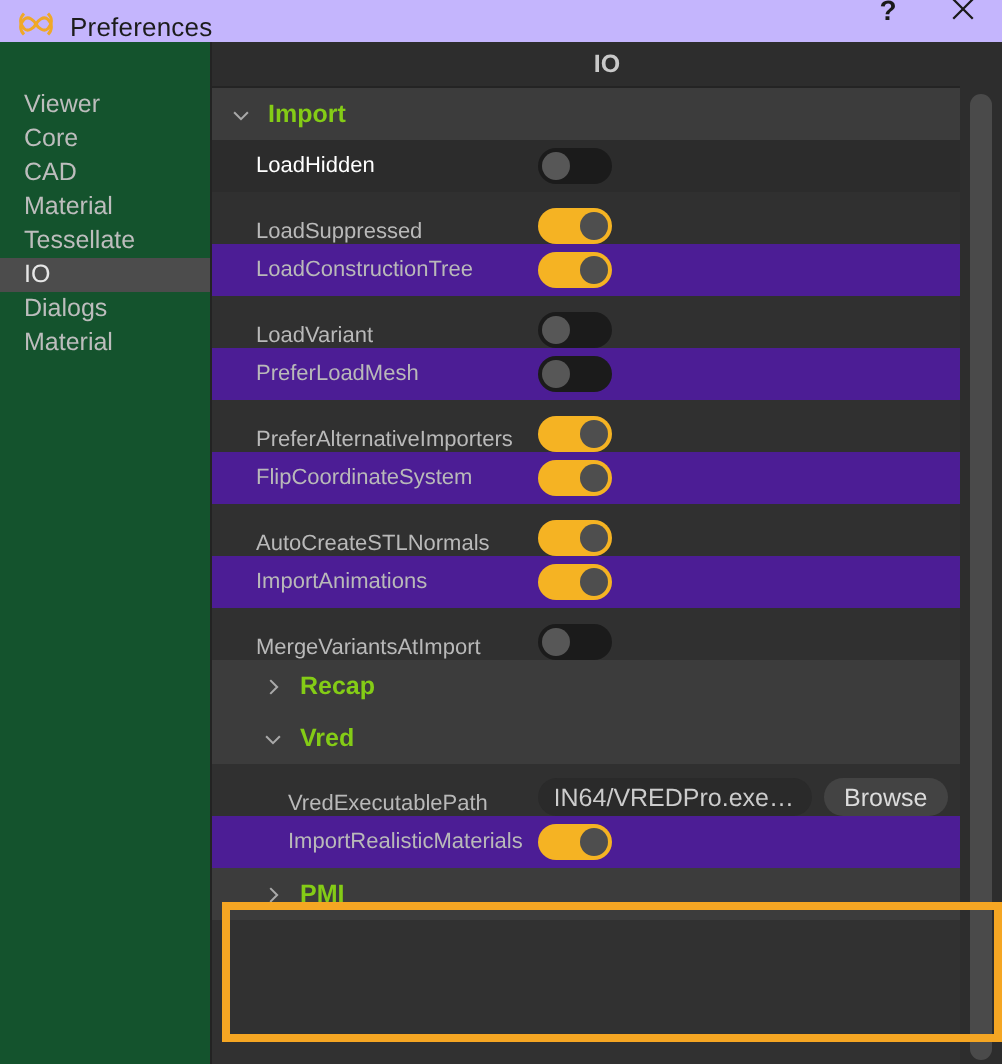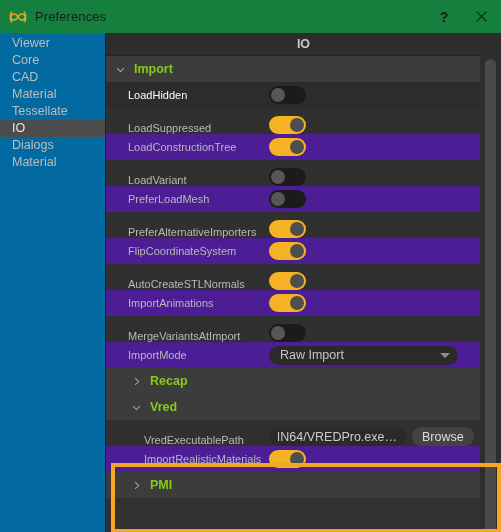--- a/index.html
+++ b/index.html
@@ -15,23 +15,23 @@
   .window {
     width: 501px; height: 532px;
     position: relative;
     background: #2b2b2b;
     display: flex; flex-direction: column;
     box-sizing: border-box;
   }
 
   
   .titlebar {
-    height: 33px;
-    background: #15803d;
-    display: flex; align-items: center;
+    height: 21px;
+    background: #c4b5fd;
+    display: flex; align-items: flex-end;
     flex: 0 0 auto;
     position: relative;
   }
   .title-logo {
     margin-left: 9px;
     width: 18px; height: 18px;
     display: block;
   }
   .title-text {
     margin-left: 8px;
@@ -55,22 +55,22 @@
     flex: 1 1 auto;
     display: flex;
     min-height: 0;
     background: #2b2b2b;
   }
 
   
   .sidebar {
     width: 105px;
     flex: 0 0 105px;
-    background: #0369a1;
-    padding-top: 2px;
+    background: #14532d;
+    padding-top: 23px;
     box-sizing: border-box;
   }
   .side-item {
     height: 17px;
     line-height: 17px;
     padding-left: 12px;
     color: #bdbdbd;
     font-size: 12.5px;
     white-space: nowrap;
     cursor: default;
@@ -359,27 +359,20 @@
             <div class="toggle on">
               <div class="knob"></div>
             </div>
           </div>
           <div class="row shadeB">
             <span class="name row-label">MergeVariantsAtImport</span>
             <div class="toggle">
               <div class="knob"></div>
             </div>
           </div>
-          <div class="row shadeA">
-            <span class="name row-label">ImportMode</span>
-            <div class="dropdown">
-              <span class="dd-value">Raw  Import</span>
-              <span class="caret"></span>
-            </div>
-          </div>
           <div class="row group sub">
             <span class="group-chevron">
               <svg viewBox="0 0 16 16" width="11" height="11">
                 <path d="M6 3 L11 8 L6 13" stroke="#a9a9a9" stroke-width="1.5" fill="none"></path>
               </svg>
             </span>
             <span class="row-label">Recap</span>
           </div>
           <div class="row group sub">
             <span class="group-chevron">

